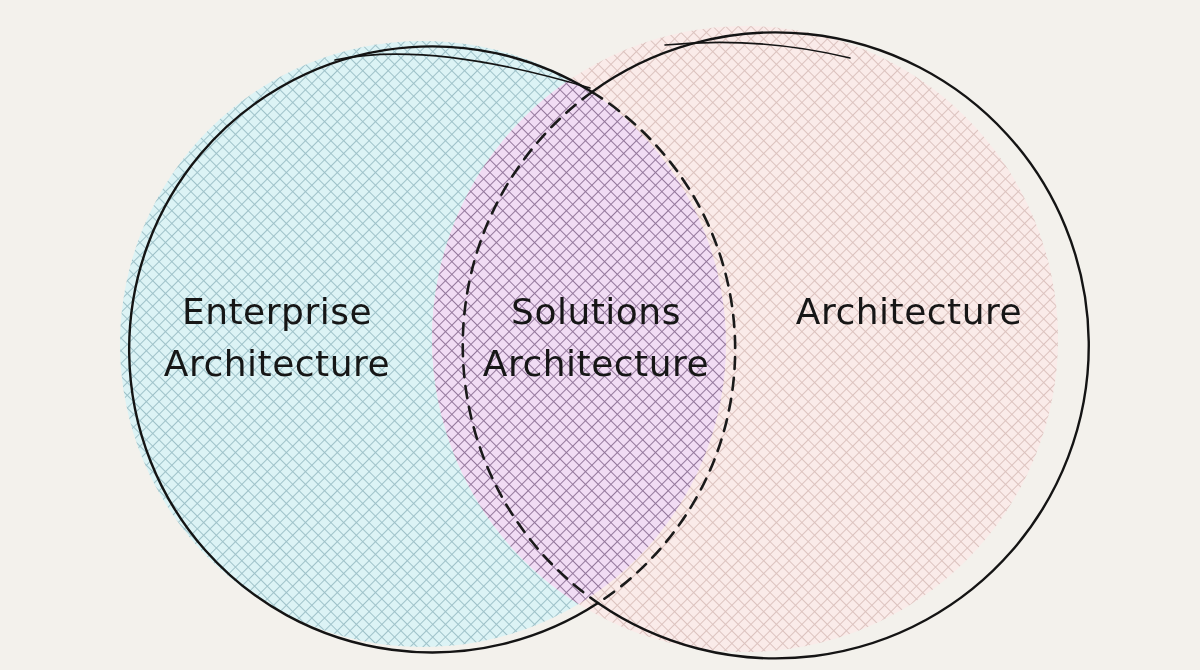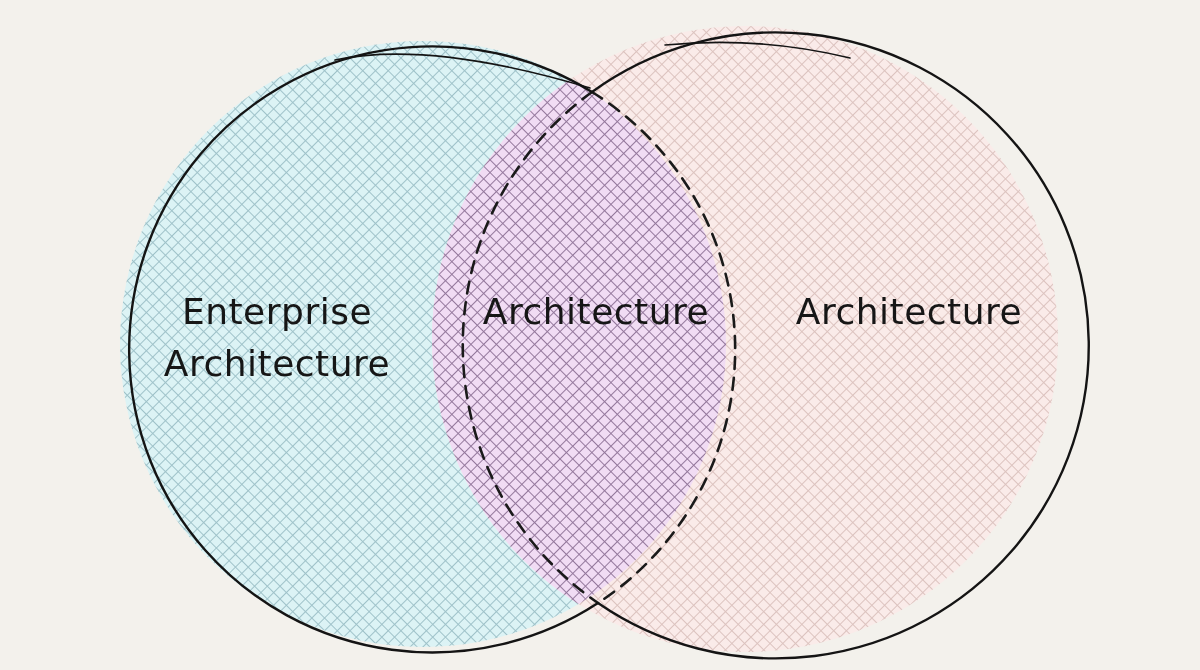--- a/index.html
+++ b/index.html
@@ -67,19 +67,20 @@
       <path d="M 665 45 Q 760 36 850 58" stroke-width="1.6"></path>
     </g>
   </svg>
 
   <div class="label" style="left:277px; top:286px;">
     <span>Enterprise</span>
     <span>Architecture</span>
   </div>
 
   <div class="label" style="left:596px; top:286px;">
+    <span>Solutions</span>
     <span>Architecture</span>
   </div>
 
   <div class="label" style="left:909px; top:286px;">
     <span>Architecture</span>
   </div>
 </div>
 
 </body></html>

